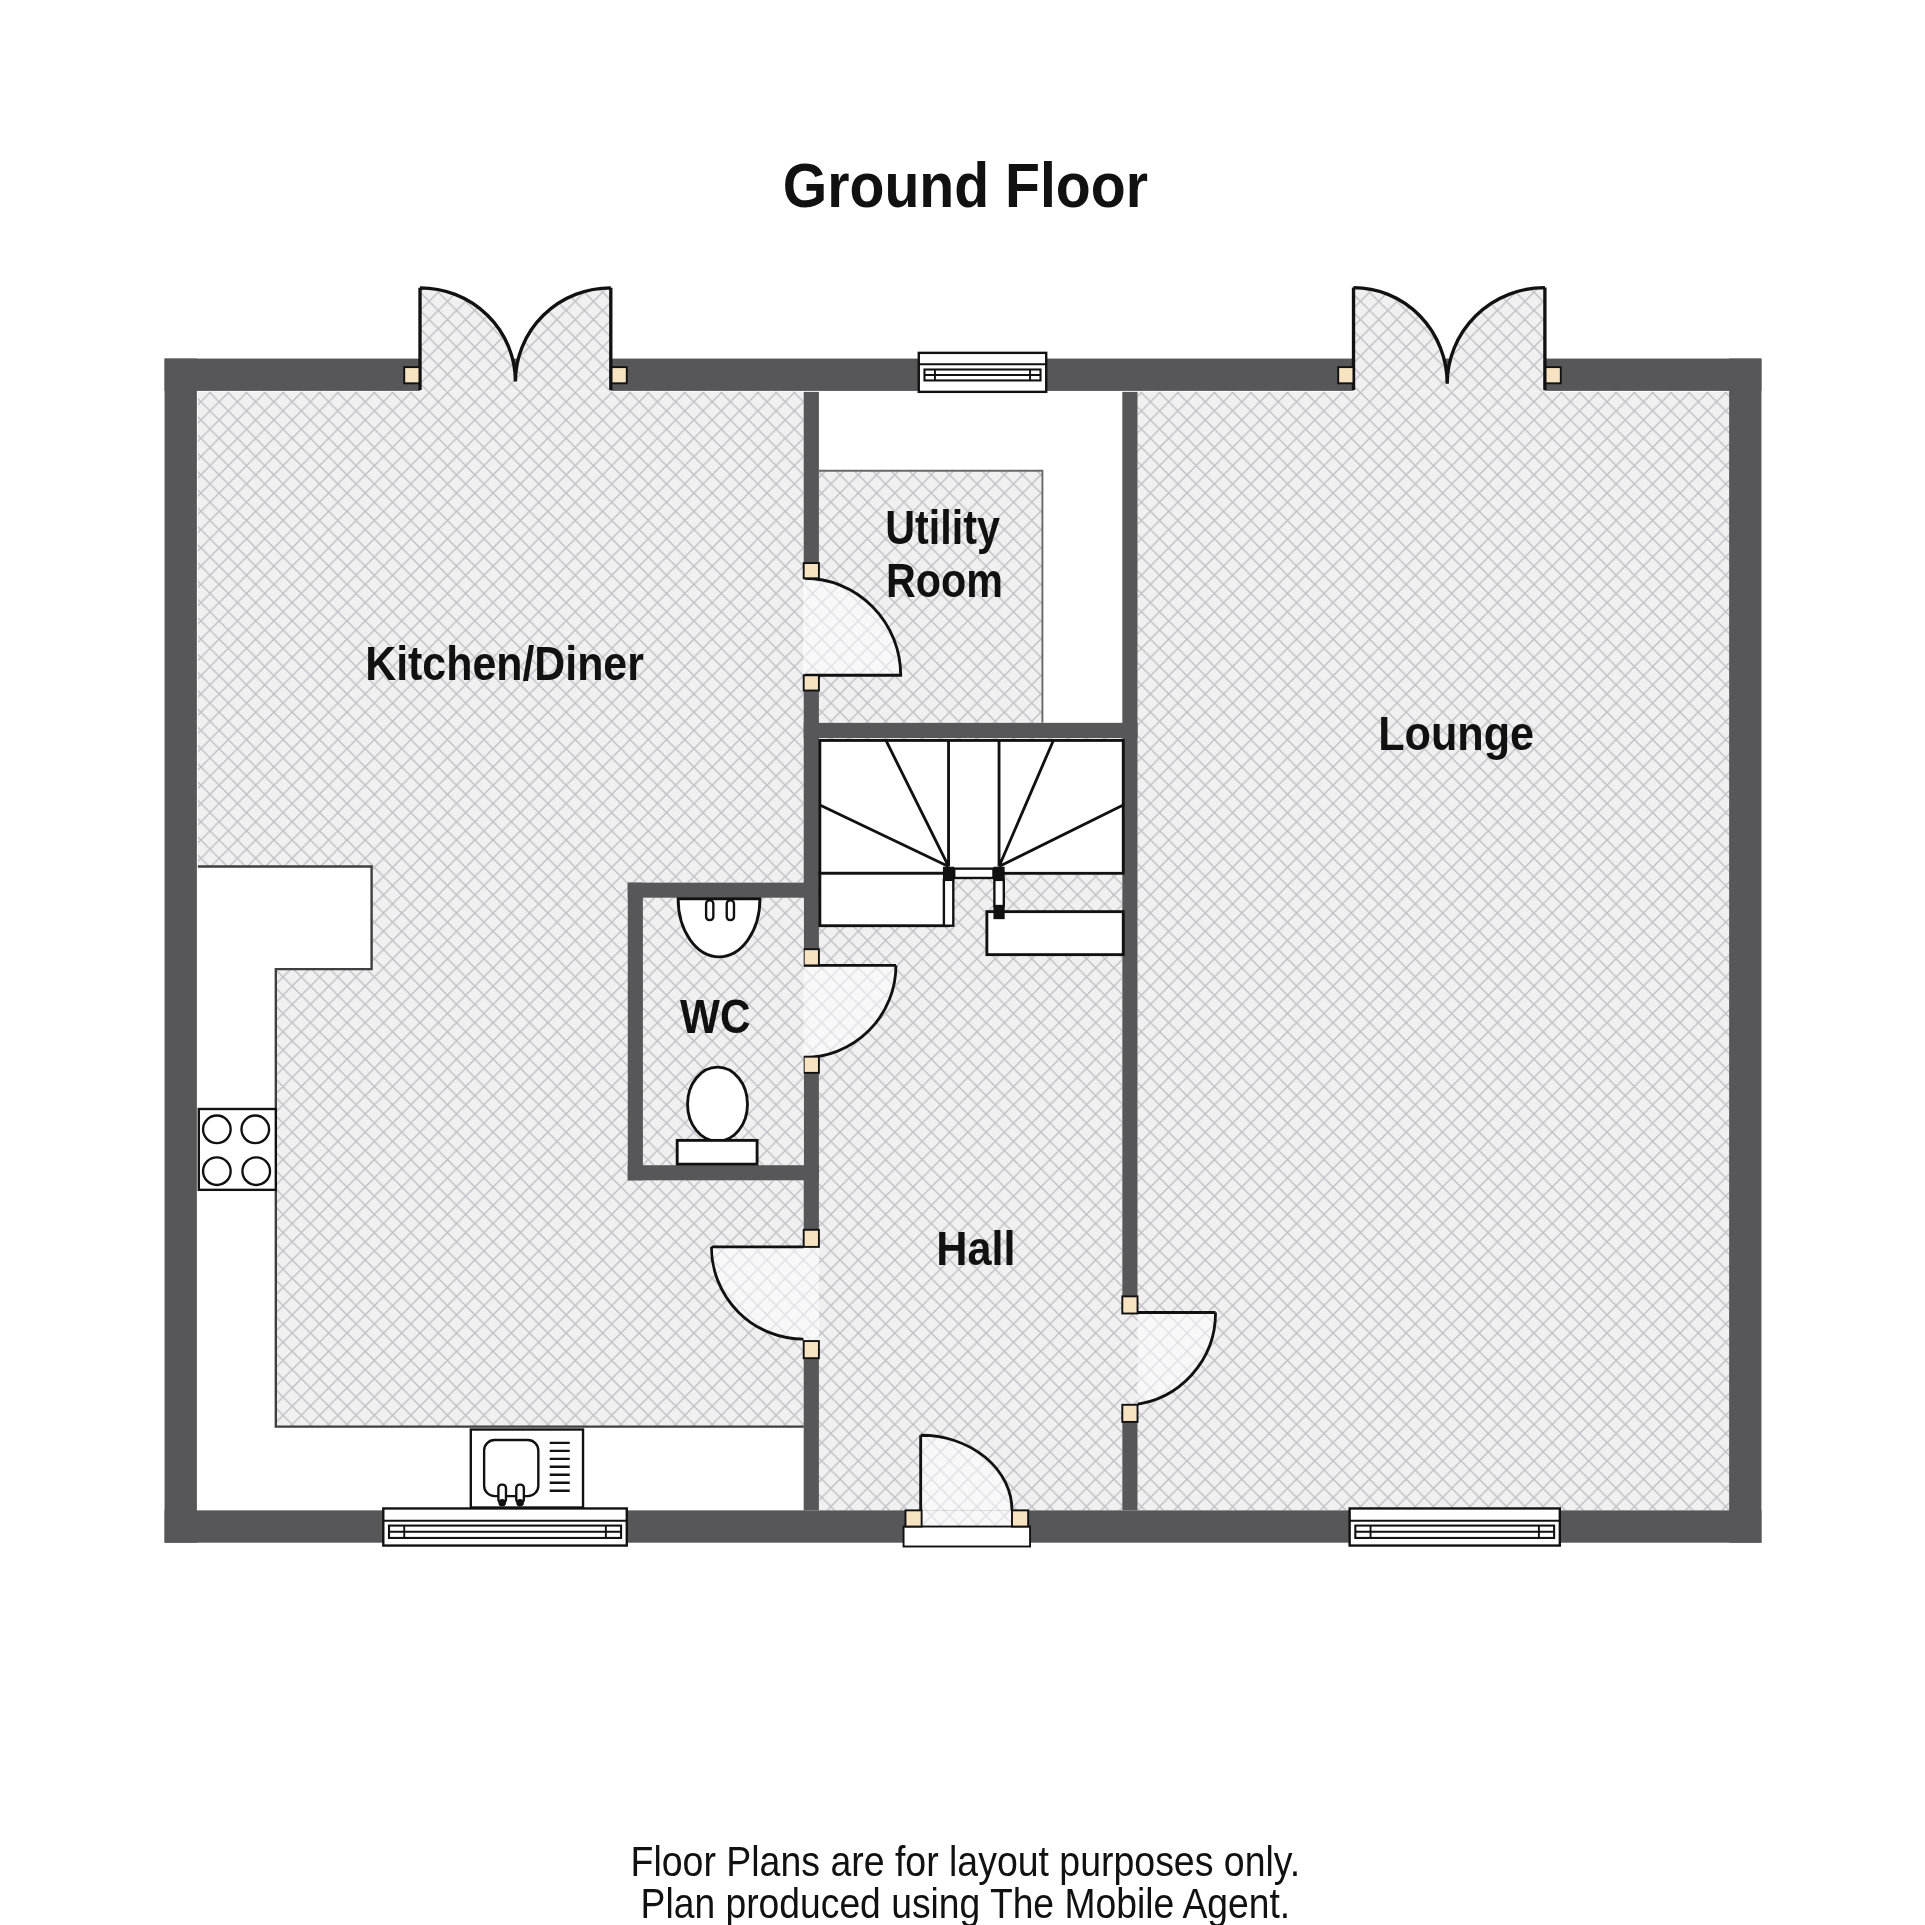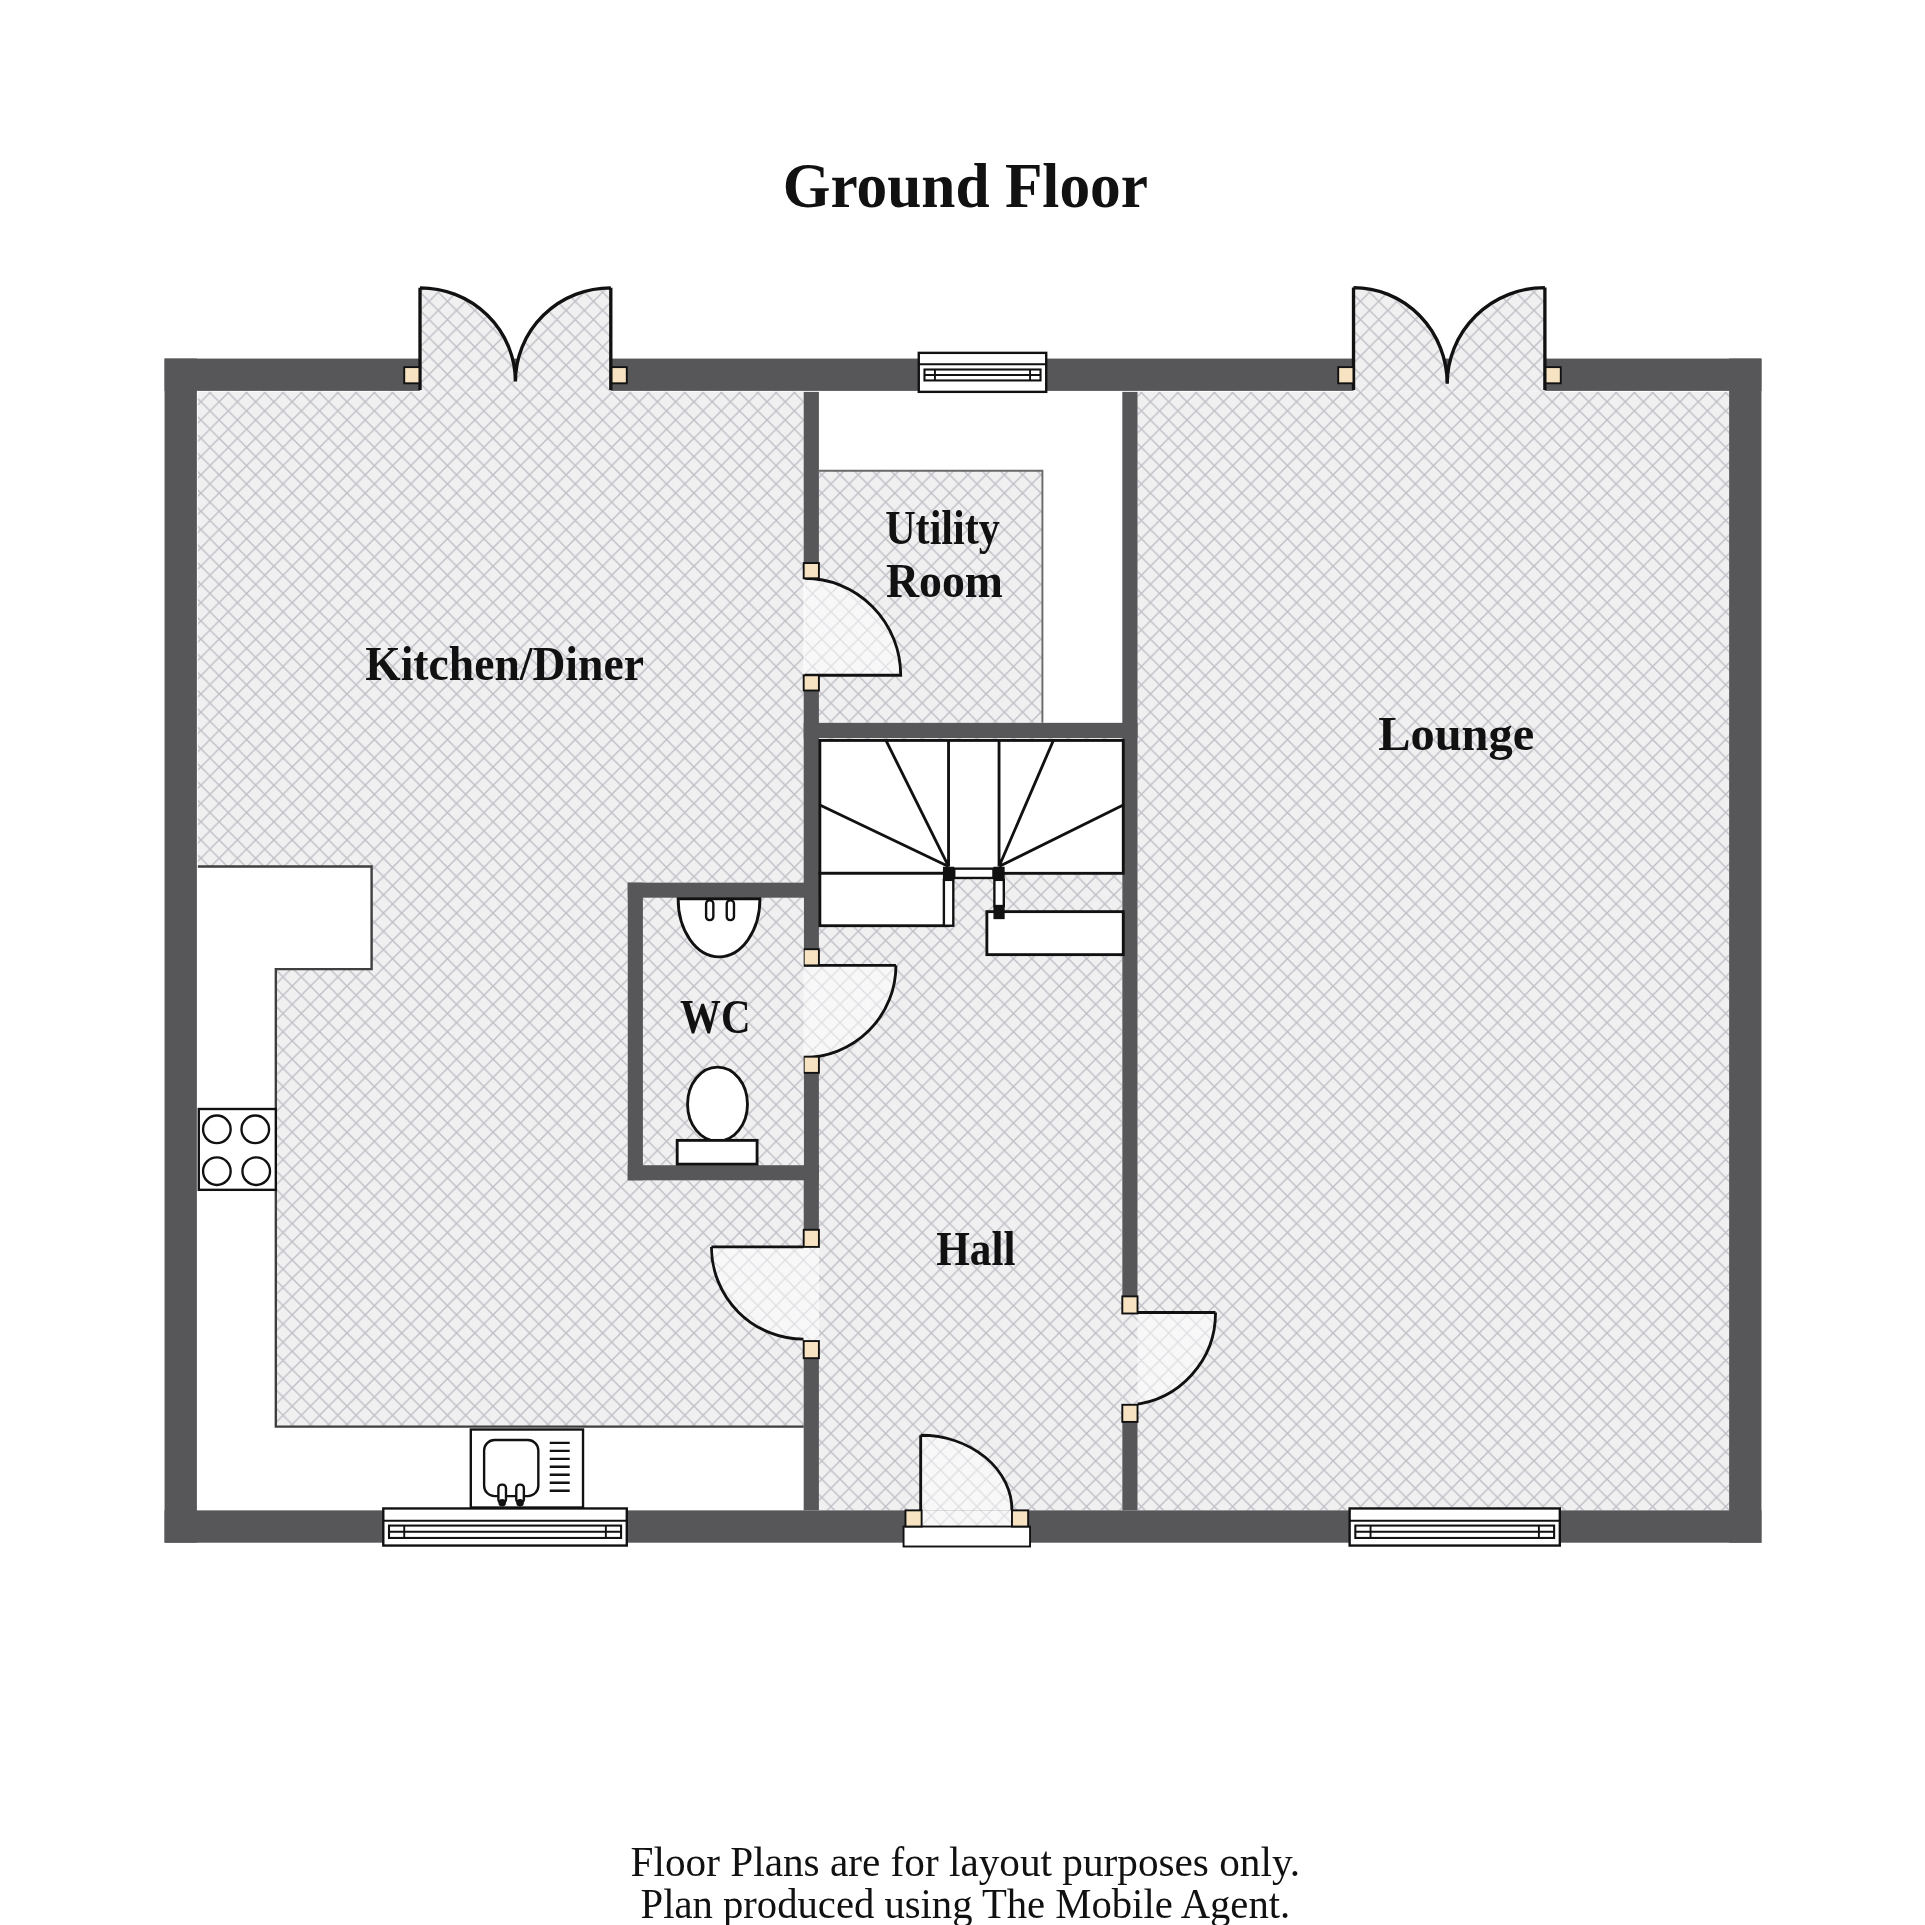--- a/index.html
+++ b/index.html
@@ -1,16 +1,16 @@
 <!DOCTYPE html>
 <html style="font-size:15px"><head>
 <meta charset="utf-8">
 <style>
 html,body{margin:0;padding:0;background:#ffffff;}
-#page{position:relative;width:1550px;height:1926px;font-family:Liberation Serif, serif;}
+#page{position:relative;width:1550px;height:1926px;font-family:Liberation Sans, sans-serif;}
 svg{display:block;}
 </style>
 </head>
 <body>
 <div id="page">
 <svg width="1926" height="1926" viewBox="0 0 2025 2025">
 <defs>
 <pattern id="hx" width="19.2" height="19.2" patternUnits="userSpaceOnUse">
 <rect x="0" y="0" width="19.2" height="19.2" fill="#f1f0f1"></rect>
 <path d="M0,0 L19.2,19.2 M19.2,0 L0,19.2" stroke="#c0bfc6" stroke-width="1.5" fill="none"></path>

